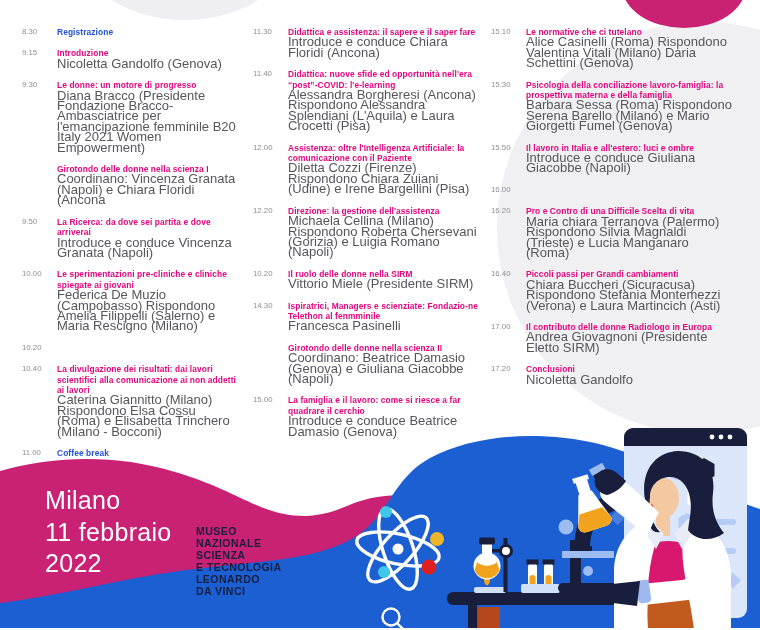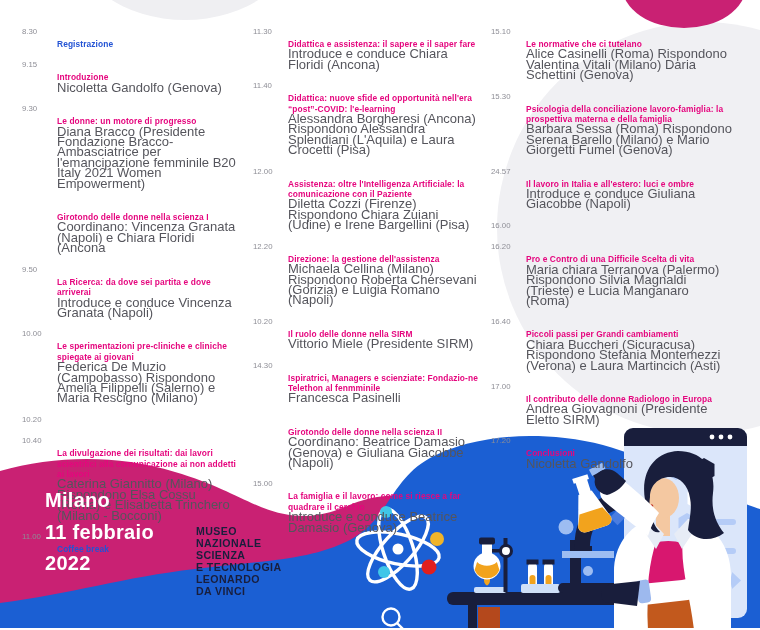--- a/index.html
+++ b/index.html
@@ -8,29 +8,29 @@
   svg.bg{position:absolute;left:0;top:0;z-index:1;}
   
   .program{position:absolute;top:27px;left:0;z-index:2;display:grid;
            grid-template-columns:252px 238px 270px;}
   .pcol{display:flex;flex-direction:column;}
   .pcol[data-col="0"]{padding-left:22px;}
   .pcol[data-col="1"]{padding-left:1px;}
   .pcol[data-col="2"]{padding-left:1px;}
   .pitem{display:grid;grid-template-columns:30px 1fr;column-gap:5px;margin-bottom:11px;}
   .time{font-size:7.8px;color:#8e8e96;line-height:10.4px;}
-  .txt{padding-right:12px;margin-top:12px;}
+  .txt{padding-right:12px;}
   .pcol[data-col="2"] .txt{padding-right:26px;}
   .title{display:block;font-size:8.4px;font-weight:700;line-height:10.4px;letter-spacing:.1px;}
   .title.pink{color:#e5067e;}
   .title.blue{color:#2353d4;}
   .body{display:block;font-size:13px;color:#55555c;line-height:10.4px;}
   
-  .city{position:absolute;left:45px;top:485px;z-index:3;color:#ffffff;font-weight:700;
-        font-size:20px;line-height:31.5px;letter-spacing:.3px;}
+  .city{position:absolute;left:45px;top:485px;z-index:3;color:#ffffff;font-weight:400;
+        font-size:25px;line-height:31.5px;letter-spacing:.3px;}
   .venue{position:absolute;left:196px;top:525px;z-index:3;color:#191e3c;font-weight:700;
          font-size:10.6px;line-height:12.1px;letter-spacing:.4px;text-transform:uppercase;}
 </style>
 </head>
 <body>
 
 <div class="page">
 
   <svg class="bg" width="760" height="630" viewBox="0 0 760 630">
 
@@ -319,21 +319,21 @@
 
   <div class="pitem">
     <span class="time">15.30</span>
     <span class="txt">
       <span class="title pink">Psicologia della conciliazione lavoro-famiglia: la prospettiva materna e della famiglia</span>
       <span class="body">Barbara Sessa (Roma) Rispondono Serena Barello (Milano) e Mario Giorgetti Fumel (Genova)</span>
     </span>
   </div>
 
   <div class="pitem">
-    <span class="time">24.57</span>
+    <span class="time">15.50</span>
     <span class="txt">
       <span class="title pink">Il lavoro in Italia e all'estero: luci e ombre</span>
       <span class="body">Introduce e conduce Giuliana Giacobbe (Napoli)</span>
     </span>
   </div>
 
   <div class="pitem">
     <span class="time">16.00</span>
   </div>
 

